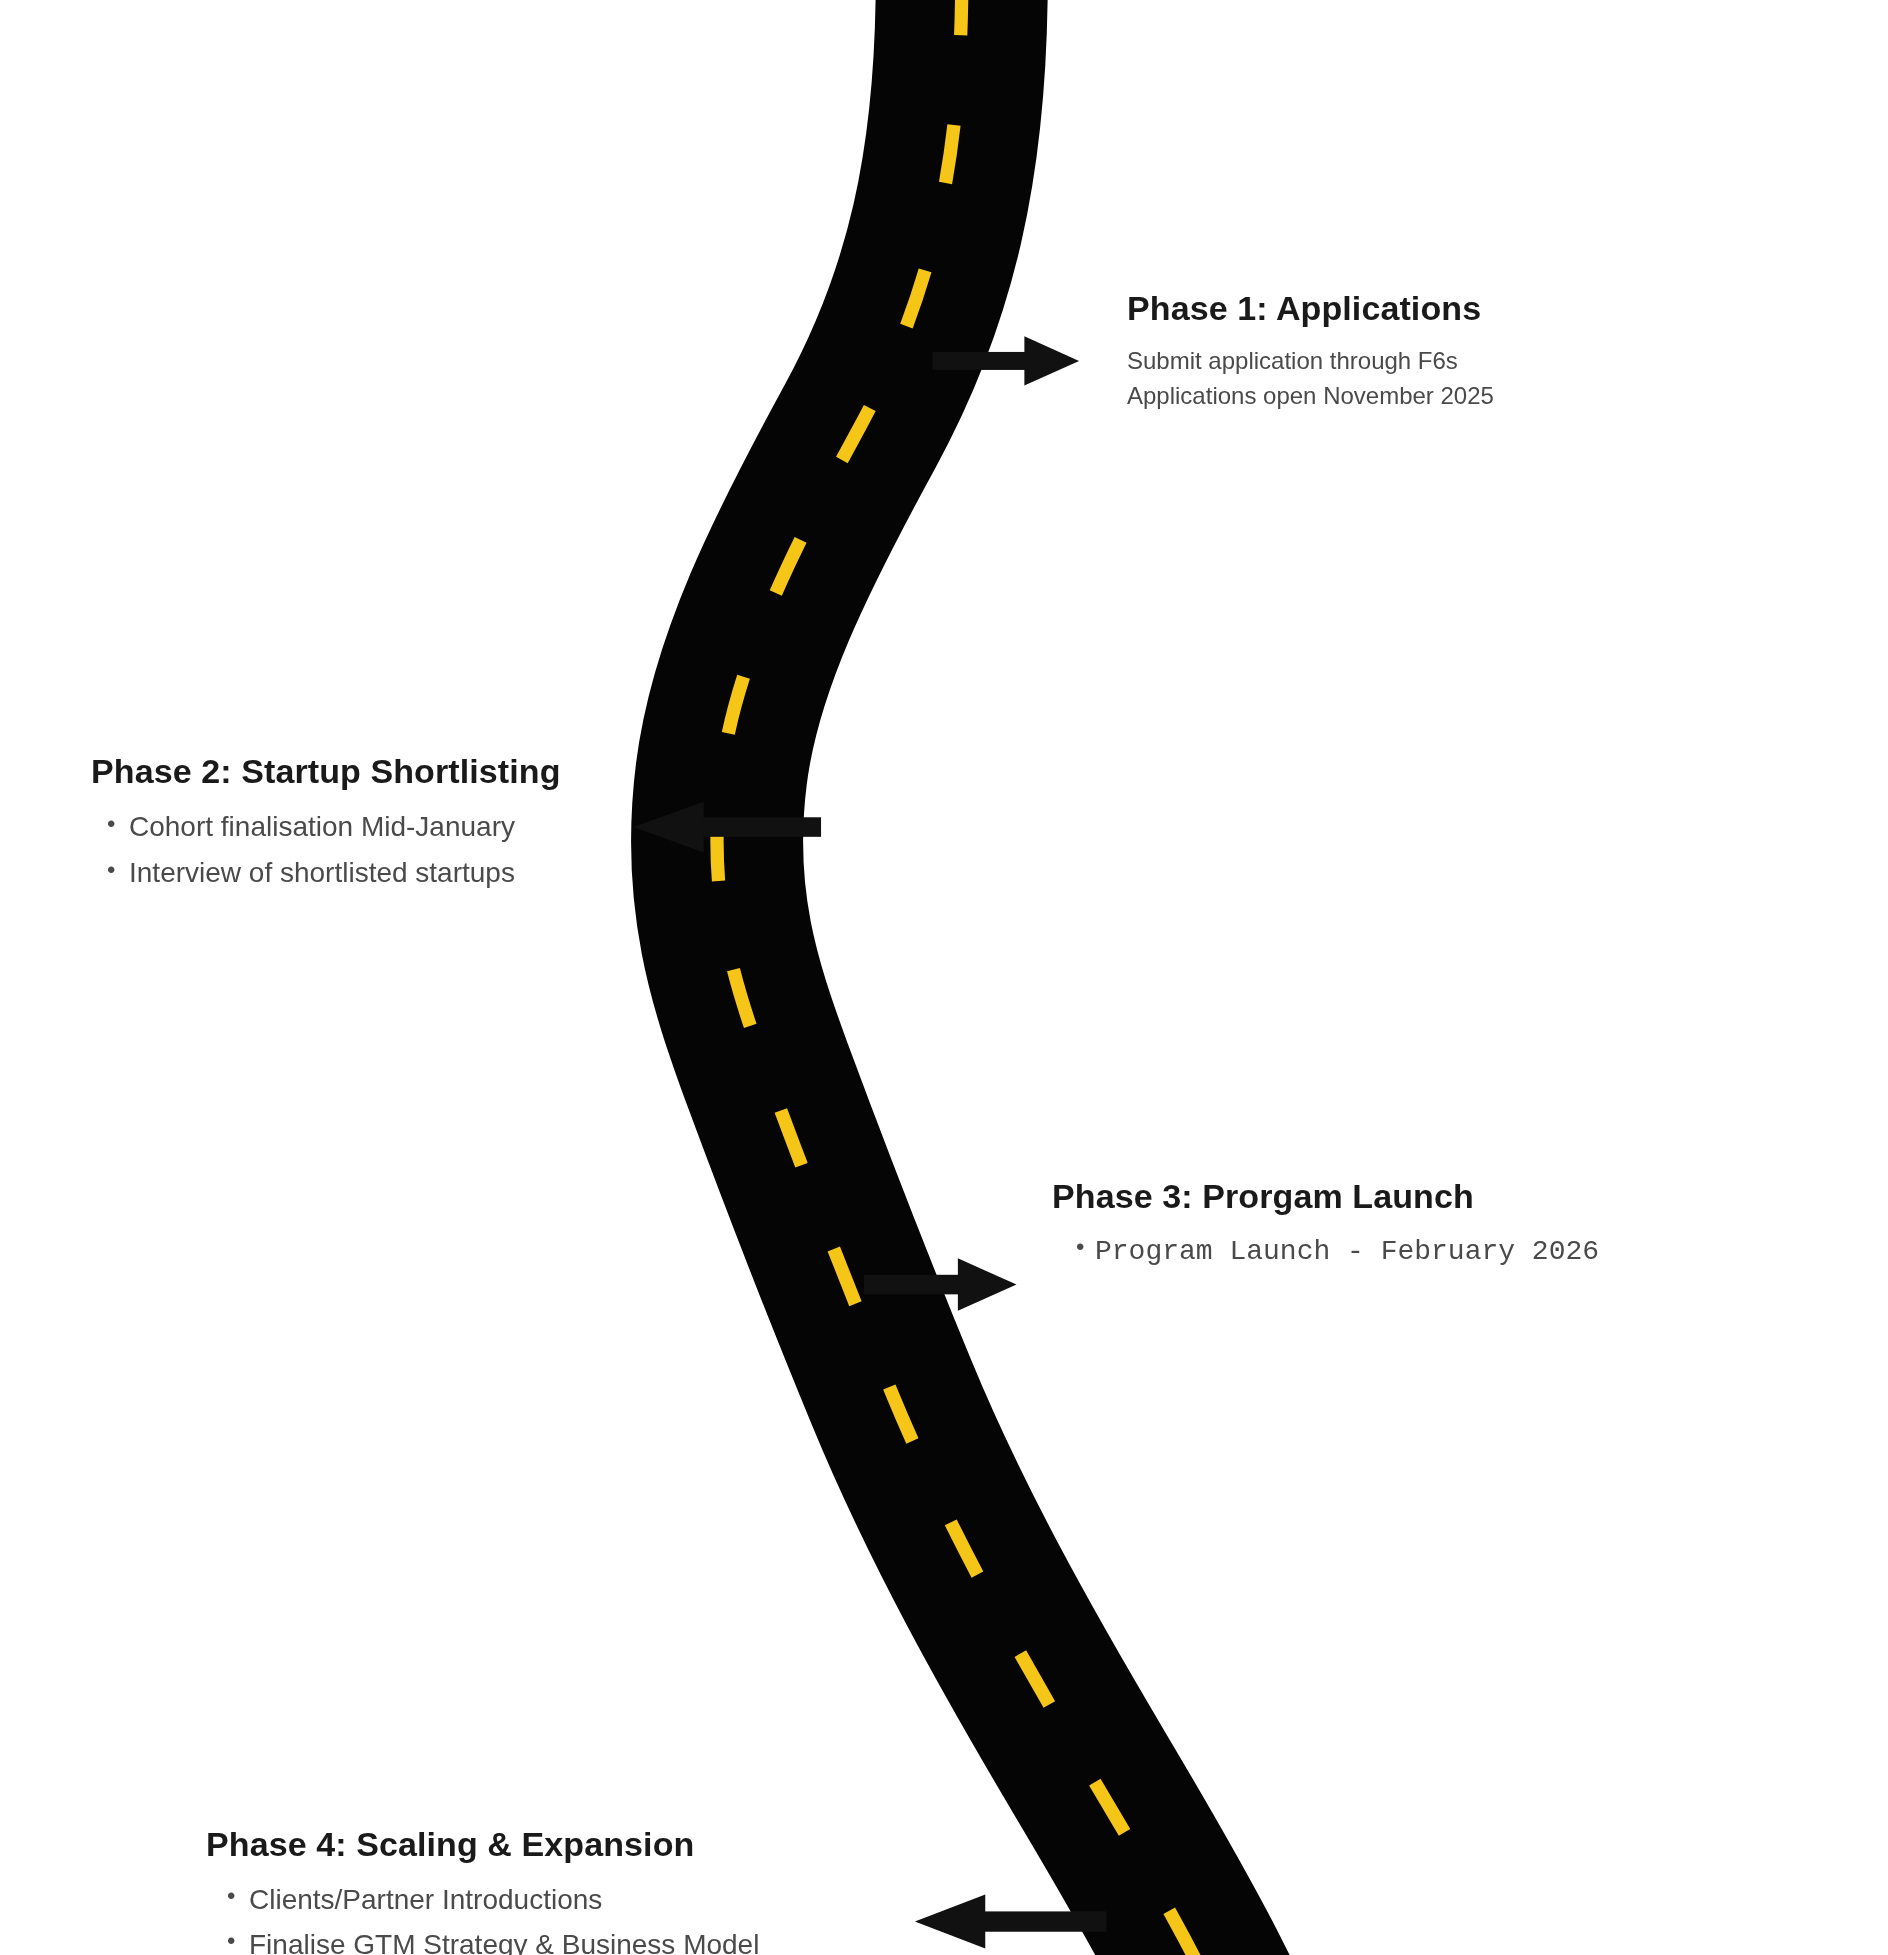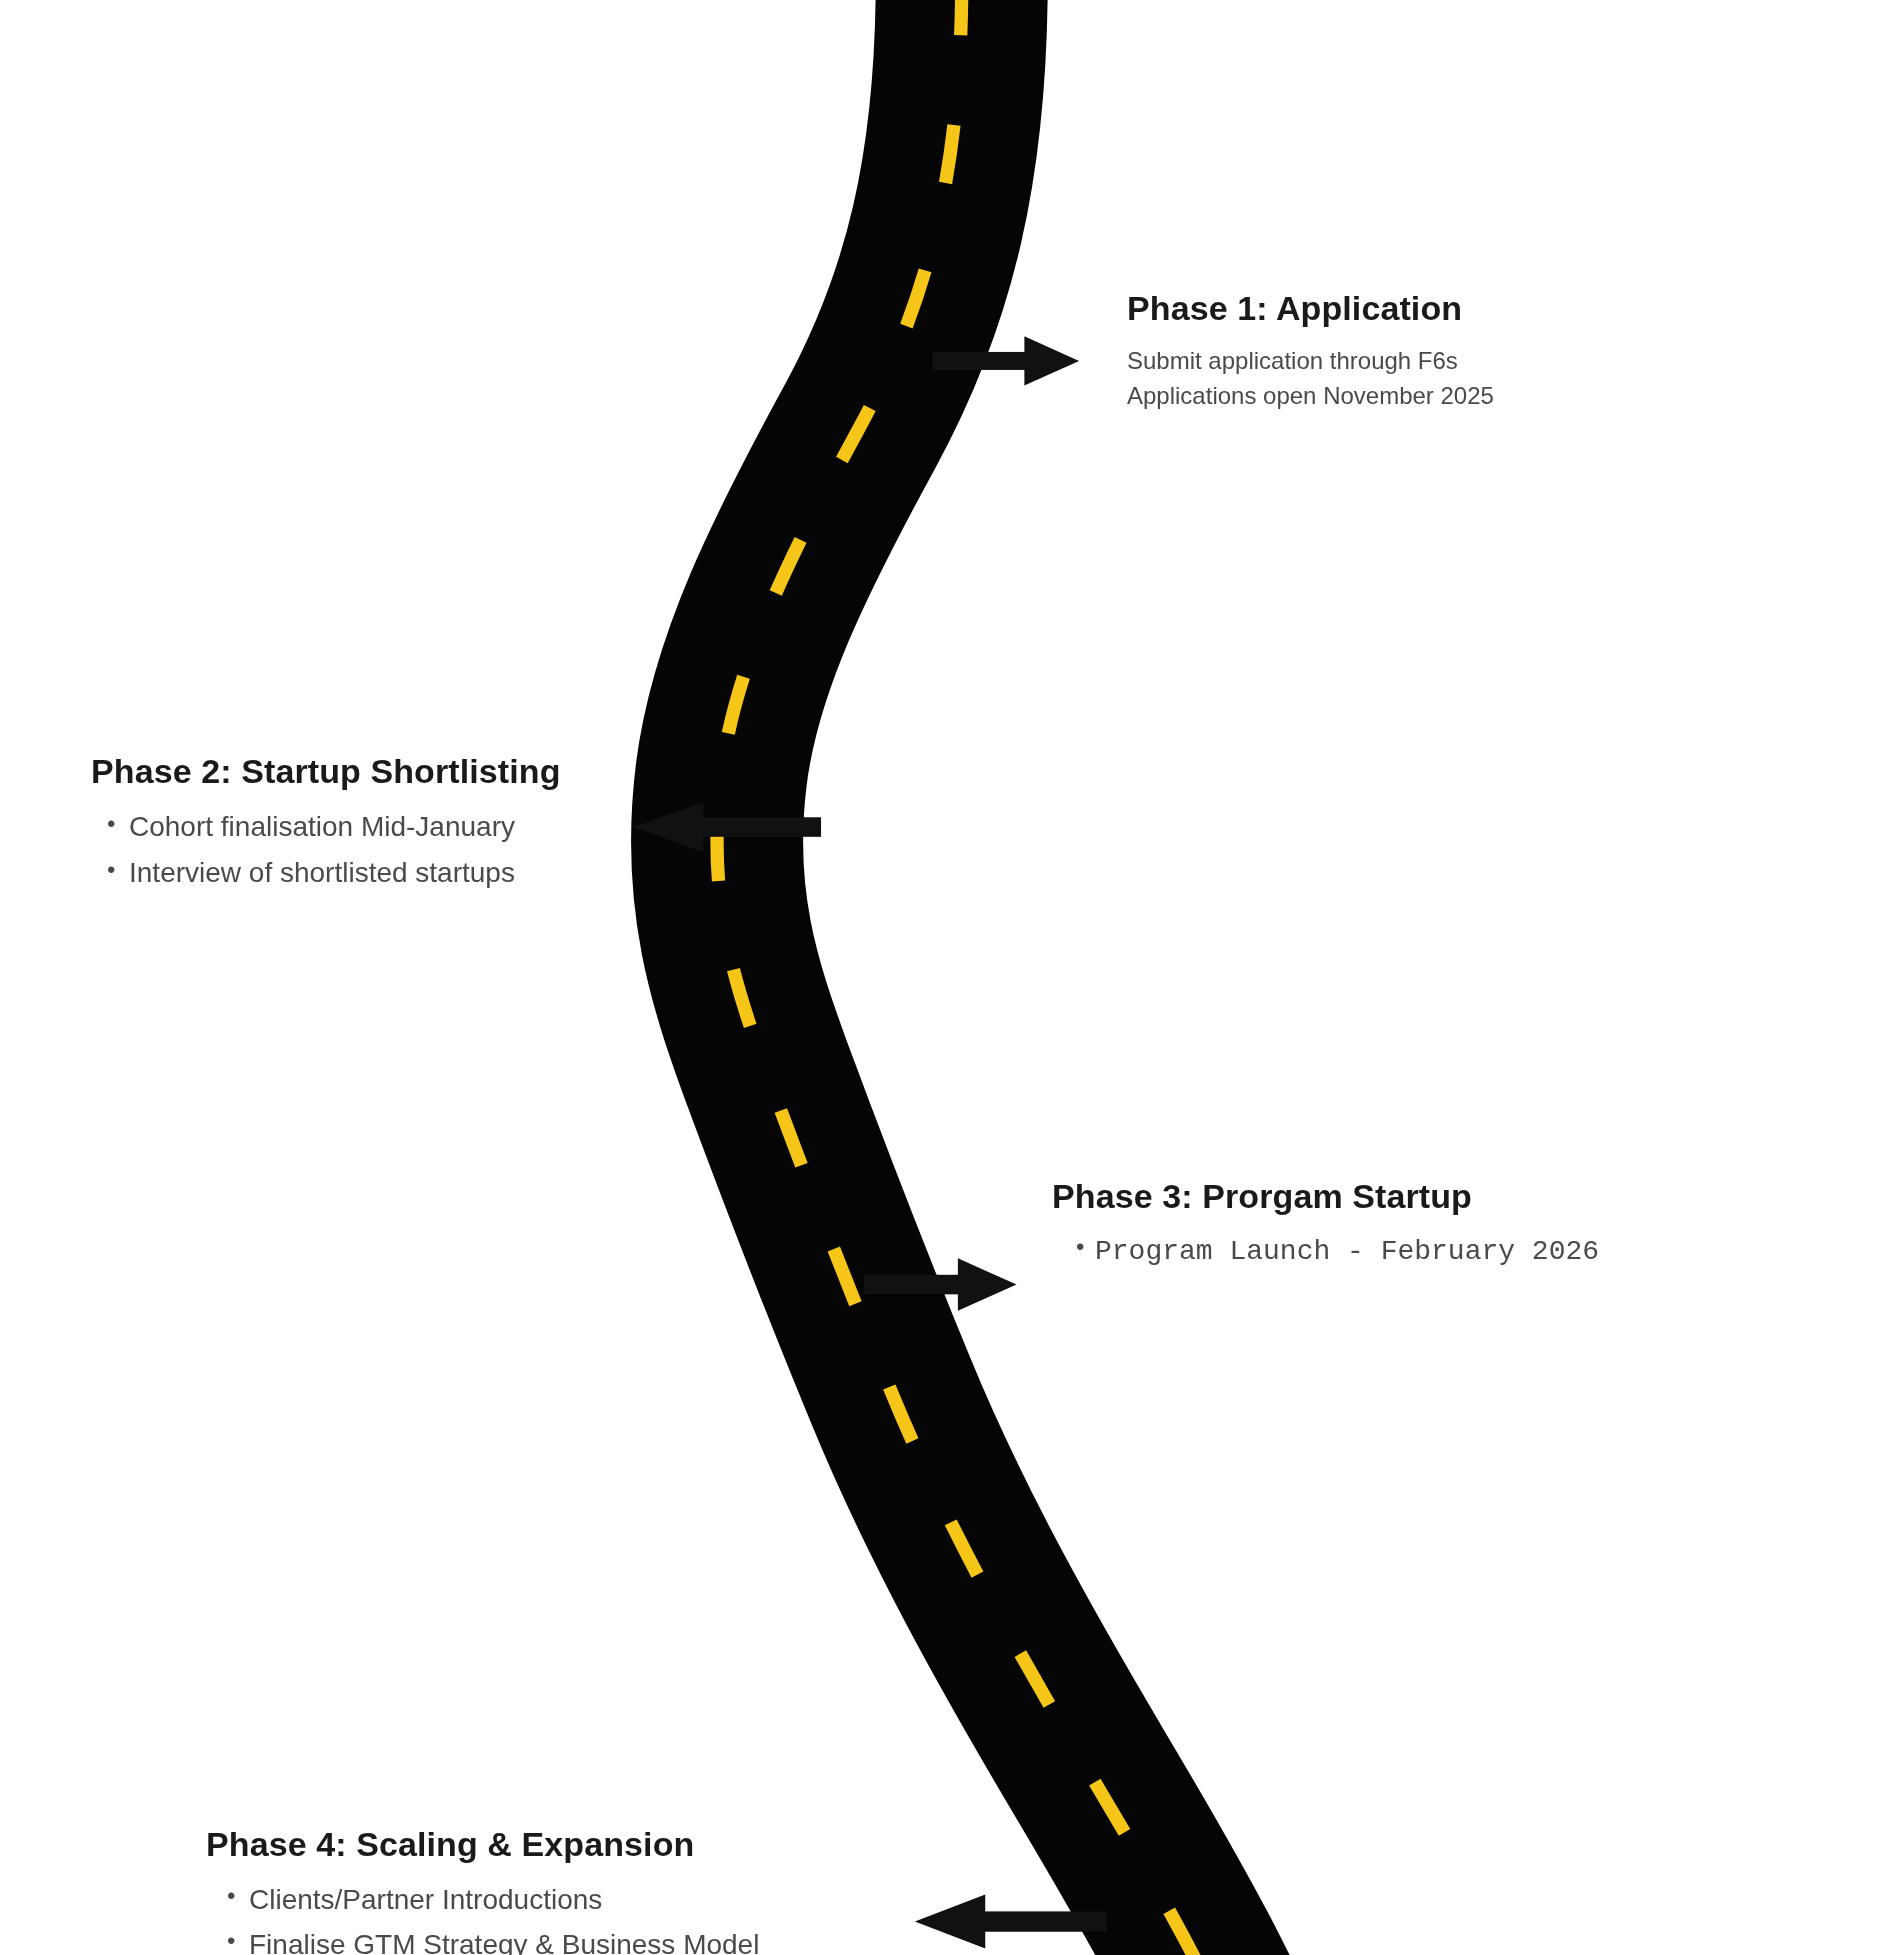--- a/index.html
+++ b/index.html
@@ -115,37 +115,37 @@
       <polygon points="2450,3218 2600,3285 2450,3352"></polygon>
     </g>
 
     <g fill="#111111">
       <rect x="2490" y="4888" width="340" height="52"></rect>
       <polygon points="2520,4845 2340,4914 2520,4983"></polygon>
     </g>
   </svg>
 
   <div class="phase-block" id="phase-1">
-    <div class="phase-title">Phase 1: Application</div>
+    <div class="phase-title">Phase 1: Applications</div>
     <div class="phase-lines">
       <div class="phase-line">Submit application through F6s</div>
       <div class="phase-line">Applications open November 2025</div>
     </div>
   </div>
 
   <div class="phase-block" id="phase-2">
     <div class="phase-title">Phase 2: Startup Shortlisting</div>
     <ul class="phase-bullets">
       <li>Cohort finalisation Mid-January</li>
       <li>Interview of shortlisted startups</li>
     </ul>
   </div>
 
   <div class="phase-block" id="phase-3">
-    <div class="phase-title">Phase 3: Prorgam Startup</div>
+    <div class="phase-title">Phase 3: Prorgam Launch</div>
     <ul class="phase-bullets">
       <li>Program Launch - February 2026</li>
     </ul>
   </div>
 
   <div class="phase-block" id="phase-4">
     <div class="phase-title">Phase 4: Scaling &amp; Expansion</div>
     <ul class="phase-bullets" style="max-width:610px;">
       <li>Clients/Partner Introductions</li>
       <li>Finalise GTM Strategy &amp; Business Model Canvas</li>

